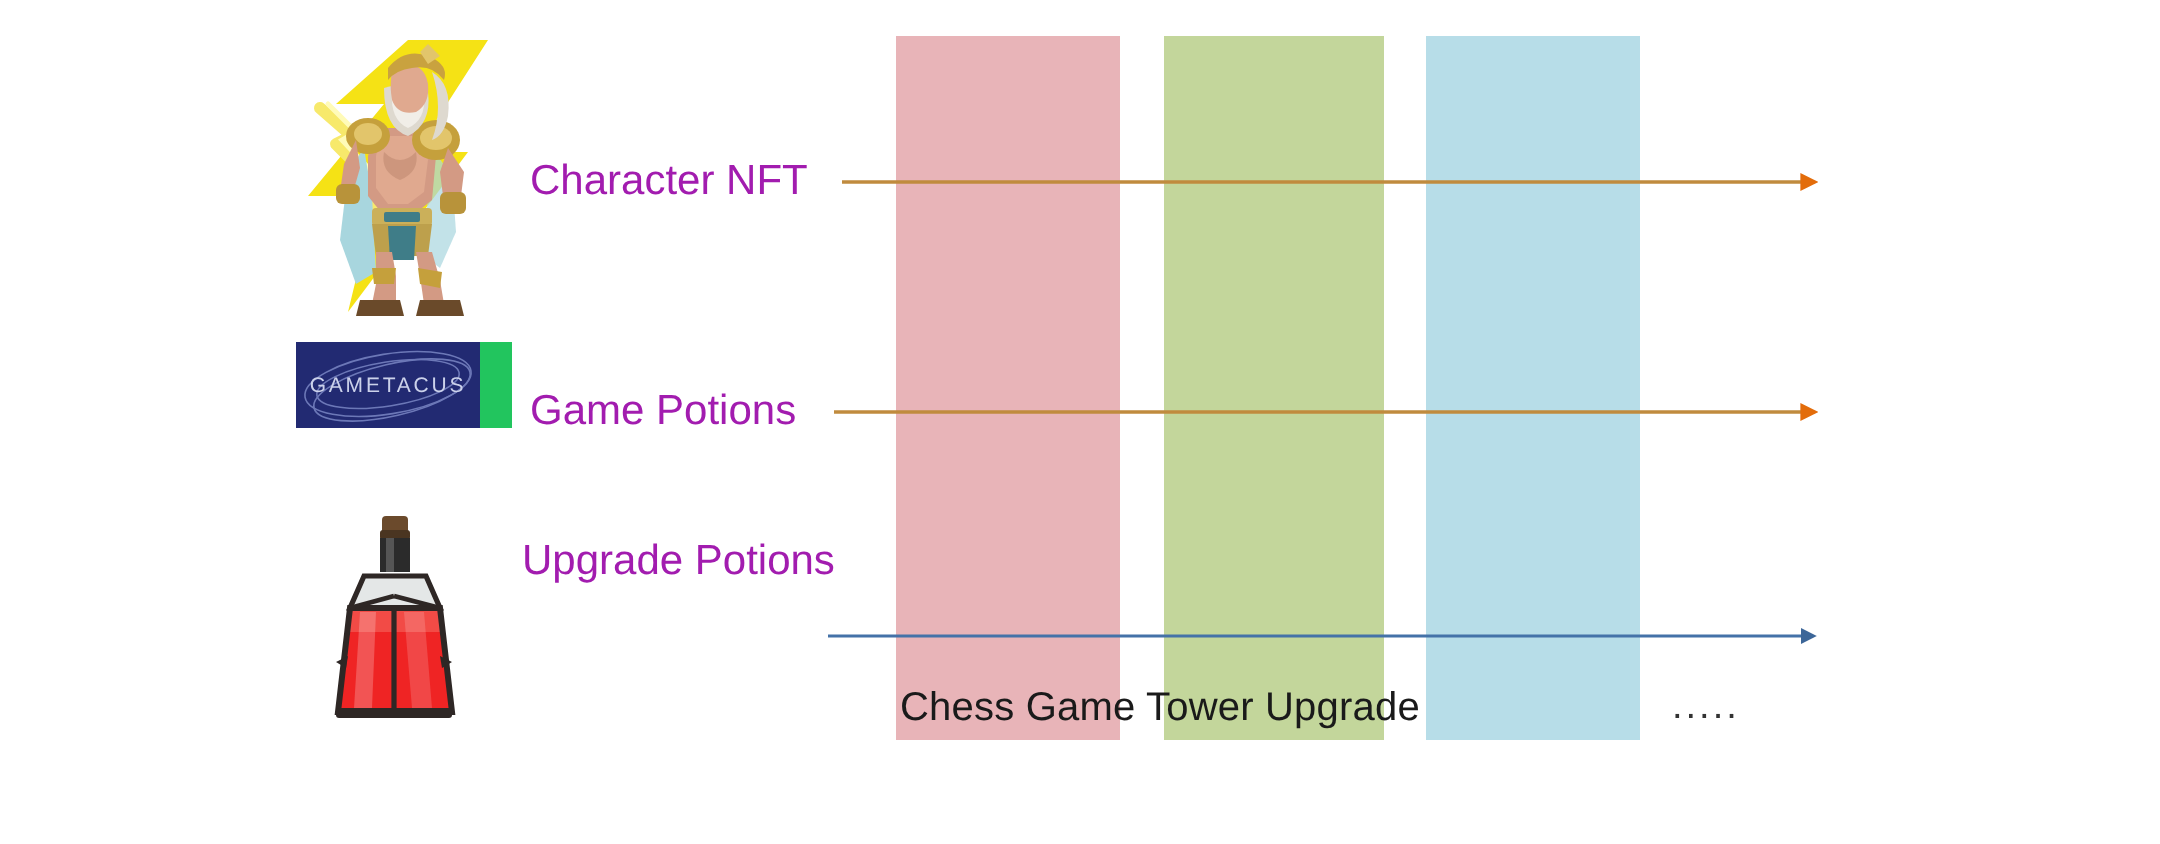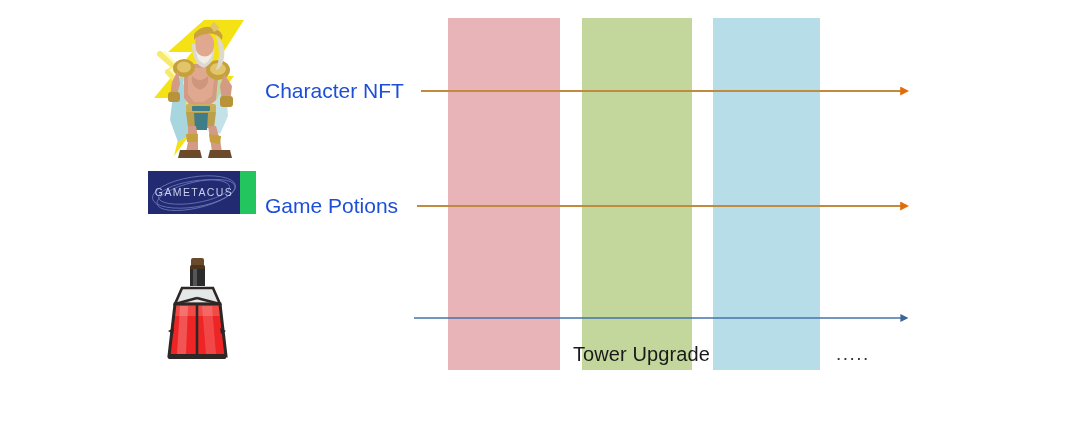--- a/index.html
+++ b/index.html
@@ -40,21 +40,21 @@
   }
   .band-label.l1 { left: 450px; }
   .band-label.l2 { left: 573px; }
   .band-label.l3 { left: 720px; }
   .band-label.l4 { left: 836px; color: #333; letter-spacing: 1.5px; font-size: 19px; }
 
   
   .row-label {
     position: absolute;
     font-size: 21px;
-    color: #1d4ed8;
+    color: #a21caf;
     white-space: nowrap;
   }
   .row-label.r1 { left: 265px; top: 79px; }
   .row-label.r2 { left: 265px; top: 194px; }
   .row-label.r3 { left: 261px; top: 269px; }
 
   
   .arrow-svg {
     position: absolute;
     left: 0; top: 0;
@@ -205,17 +205,19 @@
 
     <line x1="421" y1="91" x2="902" y2="91" stroke="#c08b3e" stroke-width="1.8" marker-end="url(#head-orange)"></line>
 
     <line x1="417" y1="206" x2="902" y2="206" stroke="#c08b3e" stroke-width="1.8" marker-end="url(#head-orange)"></line>
 
     <line x1="414" y1="318" x2="902" y2="318" stroke="#4472a8" stroke-width="1.6" marker-end="url(#head-blue)"></line>
   </svg>
 
   <div class="row-label r1">Character NFT</div>
   <div class="row-label r2">Game Potions</div>
-
+  <div class="row-label r3">Upgrade Potions</div>
+
+  <div class="band-label l1">Chess Game</div>
   <div class="band-label l2">Tower Upgrade</div>
   <div class="band-label l4">.....</div>
 
 </div>
 
 </body></html>

